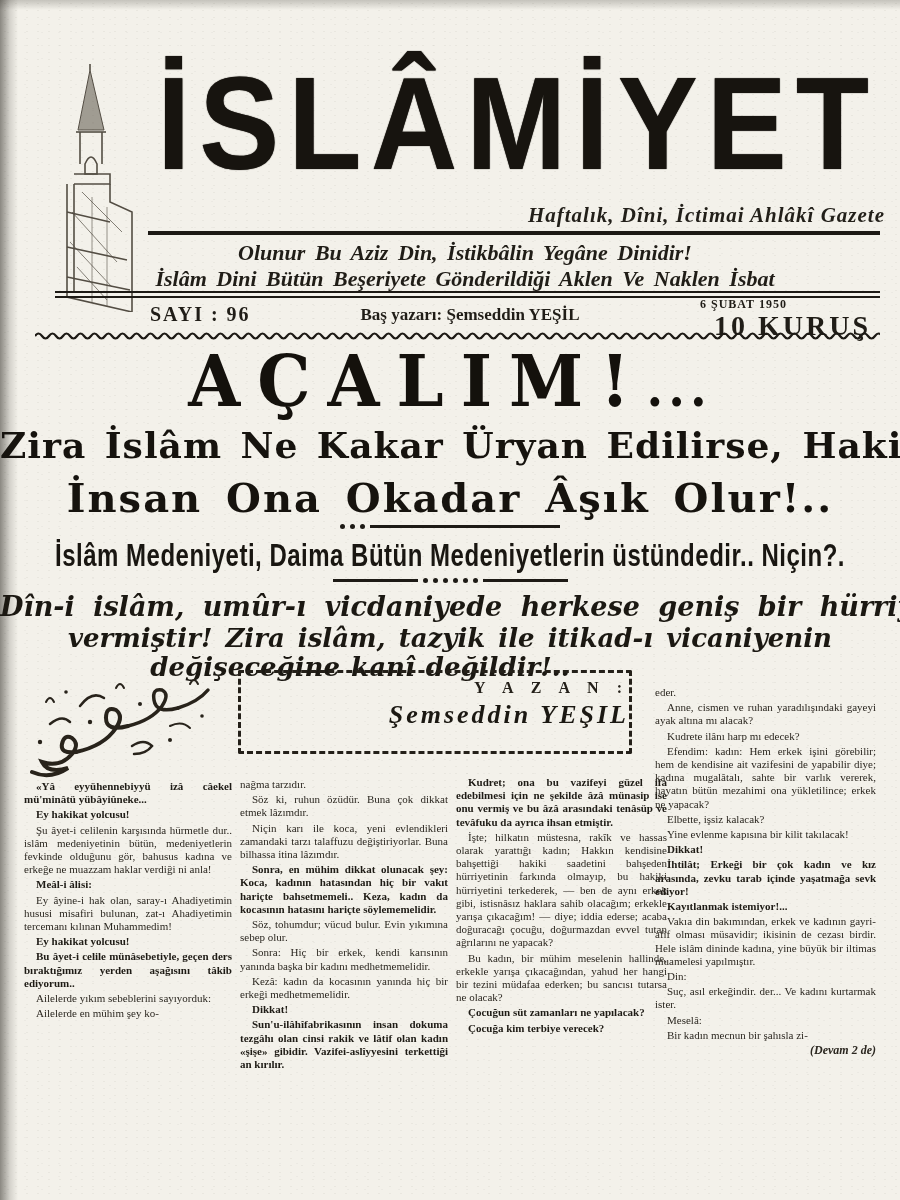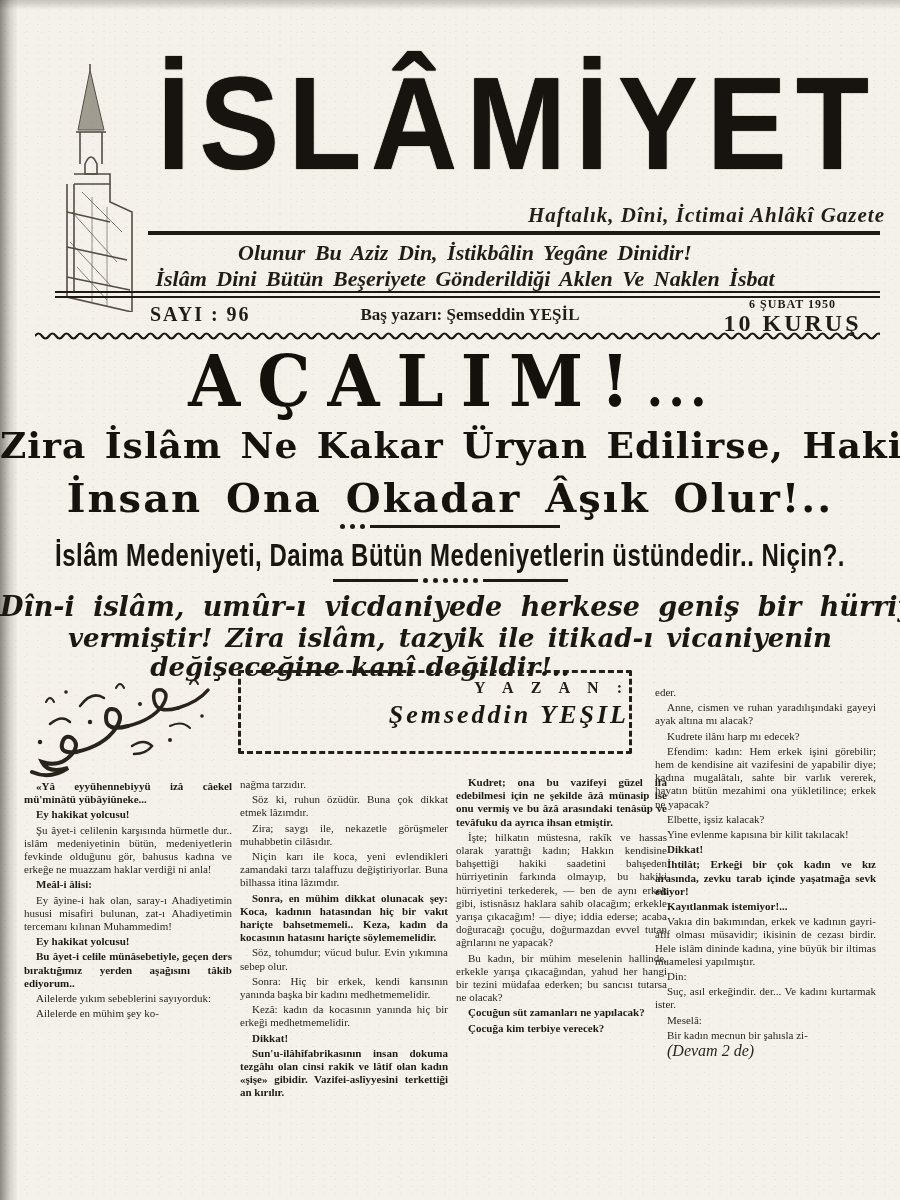--- a/index.html
+++ b/index.html
@@ -31,22 +31,22 @@
     left:150px;top:203px;width:735px;text-align:right;
     font-weight:bold;font-style:italic;font-size:21px;letter-spacing:1px;color:#221f19;
   }
   .rule-thick{left:148px;top:231px;width:732px;height:4px;background:#1d1a15;}
   .motto{left:60px;top:240px;width:810px;text-align:center;
     font-weight:bold;font-style:italic;font-size:22px;line-height:26px;color:#201d17;word-spacing:4px;}
   .rule-double{left:55px;top:291px;width:825px;height:3px;
     border-top:2px solid #1d1a15;border-bottom:2px solid #1d1a15;}
   .issue{left:150px;top:303px;font-size:20px;font-weight:bold;letter-spacing:2px;color:#201d17;}
   .editor{left:290px;top:305px;width:360px;text-align:center;font-weight:bold;font-size:17px;color:#201d17;}
-  .dateline{left:700px;top:297px;width:185px;text-align:center;font-weight:bold;font-size:12px;letter-spacing:1px;color:#201d17;}
-  .price{left:700px;top:310px;width:185px;text-align:center;font-weight:bold;font-size:24px;letter-spacing:3px;color:#201d17;}
+  .dateline{left:700px;top:297px;width:185px;font-weight:bold;font-size:12px;letter-spacing:1px;color:#201d17;}
+  .price{left:700px;top:310px;width:185px;text-align:center;font-weight:bold;font-size:28px;letter-spacing:3px;color:#201d17;}
 
   svg.wavy{position:absolute;height:9px;}
 
   
   .headline-main{
     left:0;top:340px;width:900px;text-align:center;
     font-family:"DejaVu Serif", serif;font-weight:bold;
     font-size:67px;letter-spacing:17px;color:#14110c;
     transform:scaleY(1.05);transform-origin:top center;white-space:nowrap;
   }
@@ -73,21 +73,21 @@
   .byline-box{left:238px;top:670px;width:388px;height:72px;
     border:3px dashed #242019;border-radius:2px;text-align:right;padding-top:6px;}
   .byline-label{font-size:16px;font-weight:bold;letter-spacing:7px;color:#242019;}
   .byline-author{font-size:26px;font-weight:bold;font-style:italic;letter-spacing:3px;color:#1b1812;margin-top:3px;}
 
   
   .col{position:absolute;font-size:11px;line-height:13.2px;text-align:justify;color:#2b2720;}
   .col p{margin:0 0 2px 0;text-indent:12px;}
   .col p.ni{text-indent:0;}
   .col p.b{font-weight:bold;color:#1e1b15;}
-  .col p.r{text-align:left;font-style:italic;font-weight:normal;font-size:16px;}
+  .col p.r{text-align:right;font-style:italic;font-weight:bold;font-size:12px;}
   #col-0{left:24px; top:780px;width:208px;}
   #col-1{left:240px;top:778px;width:208px;}
   #col-2{left:456px;top:776px;width:211px;}
   #col-3{left:655px;top:686px;width:221px;}
 </style>
 </head>
 <body>
 
 <div id="page">
   <div class="edge-left"></div>
@@ -190,21 +190,20 @@
       <p class="b">Meâl-i âlisi:</p>
       <p>Ey âyine-i hak olan, saray-ı Ahadiyetimin hususi misafiri bulunan, zat-ı Ahadiyetimin tercemanı kılınan Muhammedim!</p>
       <p class="b">Ey hakikat yolcusu!</p>
       <p class="b">Bu âyet-i celile münâsebetiyle, geçen ders bıraktığımız yerden aşağısını tâkib ediyorum..</p>
       <p>Ailelerde yıkım sebeblerini sayıyorduk:</p>
       <p>Ailelerde en mühim şey ko-</p>
     </div>
   <div class="col" id="col-1">
       <p class="ni">nağma tarzıdır.</p>
       <p>Söz ki, ruhun özüdür. Buna çok dikkat etmek lâzımdır.</p>
-      <p>Zira; saygı ile, nekazetle görüşmeler muhabbetin cilâsıdır.</p>
       <p>Niçin karı ile koca, yeni evlendikleri zamandaki tarzı talaffuzu değiştiriyorlar. Buna bilhassa itina lâzımdır.</p>
       <p class="b">Sonra, en mühim dikkat olunacak şey: Koca, kadının hatasından hiç bir vakıt hariçte bahsetmemeli.. Keza, kadın da kocasının hatasını hariçte söylememelidir.</p>
       <p>Söz, tohumdur; vücud bulur. Evin yıkımına sebep olur.</p>
       <p>Sonra: Hiç bir erkek, kendi karısının yanında başka bir kadını medhetmemelidir.</p>
       <p>Kezâ: kadın da kocasının yanında hiç bir erkeği medhetmemelidir.</p>
       <p class="b">Dikkat!</p>
       <p class="b">Sun'u-ilâhîfabrikasının insan dokuma tezgâhı olan cinsi rakik ve lâtif olan kadın «şişe» gibidir. Vazifei-aslîyyesini terkettiği an kırılır.</p>
     </div>
   <div class="col" id="col-2">
       <p class="b">Kudret; ona bu vazifeyi güzel ifa edebilmesi için ne şekilde âzâ münasip ise onu vermiş ve bu âzâ arasındaki tenâsüp ve tevâfuku da ayrıca ihsan etmiştir.</p>

